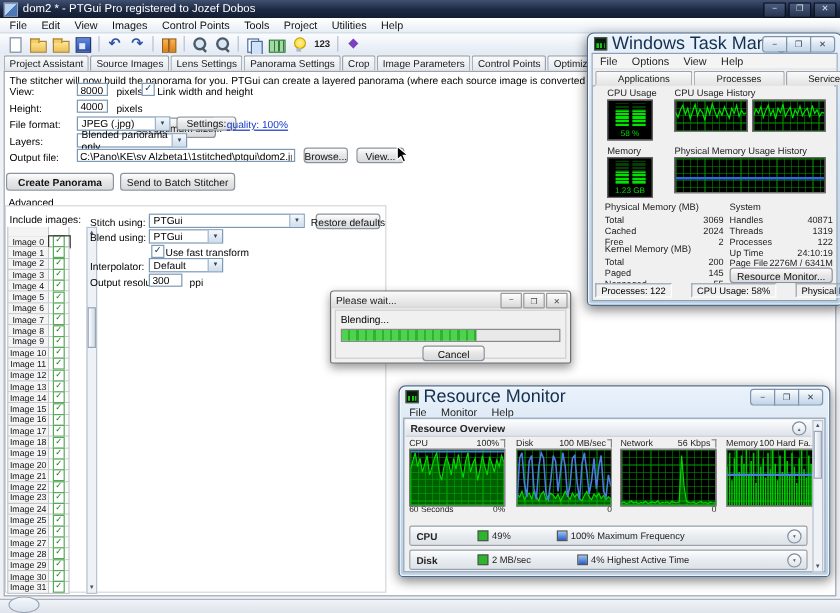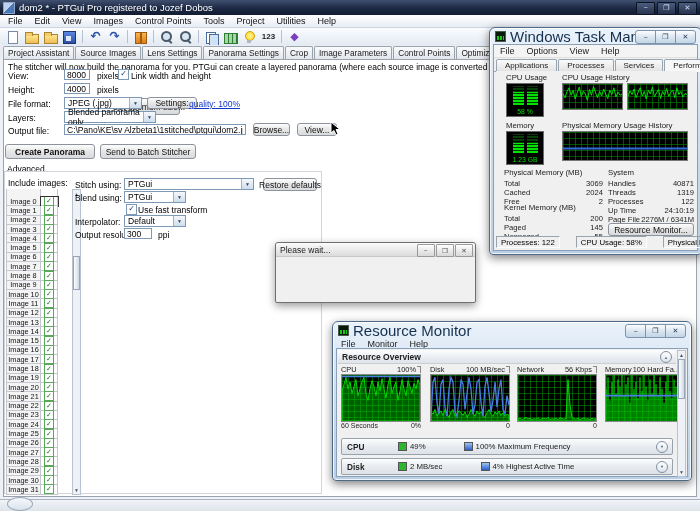--- a/index.html
+++ b/index.html
@@ -90,21 +90,21 @@
   .capbtn:first-child{border-radius:3px 0 0 3px}
   .capbtn:last-child{border-radius:0 3px 3px 0}
   .wmenu{display:flex;align-items:center;font-size:9px;color:#222}
   .wmenu .mi{padding:0 6px}
 
   
   #tm{left:489px;top:27px;width:211px;height:226px;z-index:5}
   #tm-client{position:absolute;left:3px;right:3px;top:16px;bottom:3px;background:#f0f0f0;border:1px solid #8aa0b8}
   #tm-menu{height:12px;border-bottom:1px solid #e0e0e0;background:#f4f4f4}
   #tm-tabs{display:flex;align-items:flex-end;height:13px;padding:0 2px;border-bottom:1px solid #9aa4ae;background:#f0f0f0}
-  .ctab{font-size:8px;padding:1px 8px;border:1px solid #9aa4ae;border-bottom:none;border-radius:2px 2px 0 0;
+  .ctab{font-size:8px;padding:1px 18px;border:1px solid #9aa4ae;border-bottom:none;border-radius:2px 2px 0 0;
     background:linear-gradient(#fafafa,#e3e3e3);margin-right:1px;color:#222;white-space:nowrap}
   .ctab.active{background:#f7f7f7;position:relative;top:1px;padding-bottom:2px}
   #tm-page{position:absolute;left:2px;right:2px;top:26px;bottom:16px;background:#f0f0f0}
   .tmlab{position:absolute;font-size:7.8px;color:#222;white-space:nowrap}
   .gauge{position:absolute;background:#000;border:1px solid #6a6a6a;box-sizing:border-box}
   .gcol{position:absolute;bottom:11px;width:11px}
   .gcol.lit{background:repeating-linear-gradient(to top,#00e400 0 2px,#013b01 2px 3px)}
   .gcol.dim{background:repeating-linear-gradient(to top,#063f06 0 2px,#000 2px 3px)}
   .gtext{position:absolute;bottom:1px;left:0;right:0;text-align:center;color:#00dd00;font-size:6.8px}
   .ggraph{position:absolute;background:#000;border:1px solid #777;box-sizing:border-box}
@@ -620,20 +620,27 @@
 
 <div id="dlg">
   <div id="dlg-cap">
     <span>Please wait...</span>
   </div>
   <div id="dlg-btns">
     <span class="dlgbtn">−</span>
     <span class="dlgbtn">❐</span>
     <span class="dlgbtn">✕</span>
   </div>
+  <div id="dlg-inner">
+    <div id="dlg-msg">Blending...</div>
+    <div id="dlg-prog">
+      <div id="dlg-fill" style="width: 62%;"></div>
+    </div>
+    <div id="dlg-cancel" class="btn">Cancel</div>
+  </div>
 </div>
 
 <div id="rm" class="aero">
   <div class="cap">
     <span class="capicon"></span>
     <span>Resource Monitor</span>
   </div>
   <div class="capbtns">
     <span class="capbtn">−</span>
     <span class="capbtn">❐</span>

